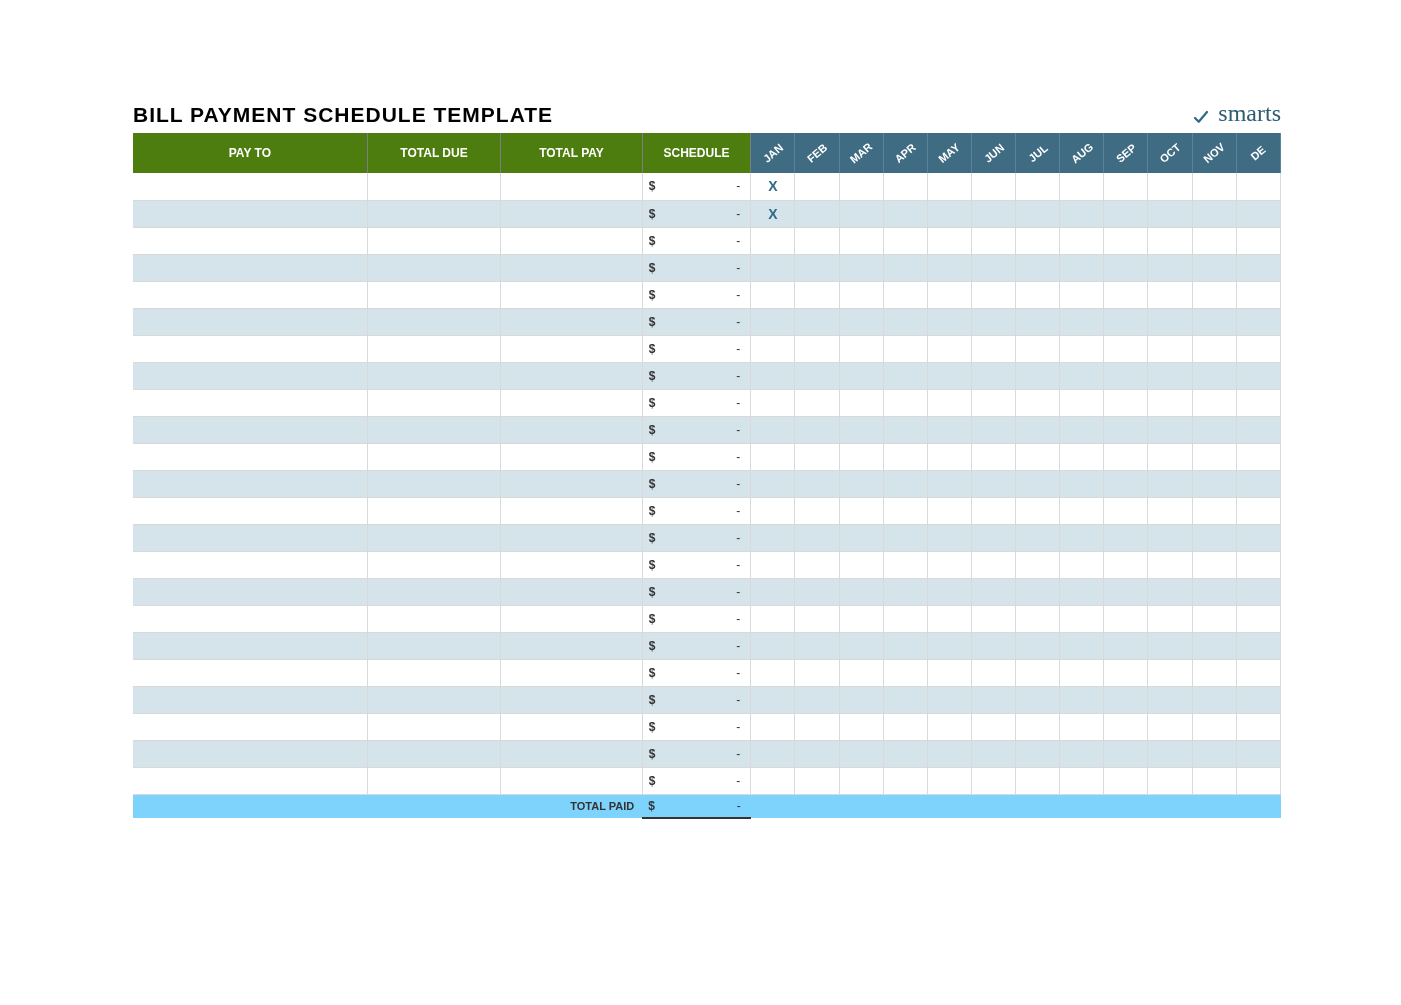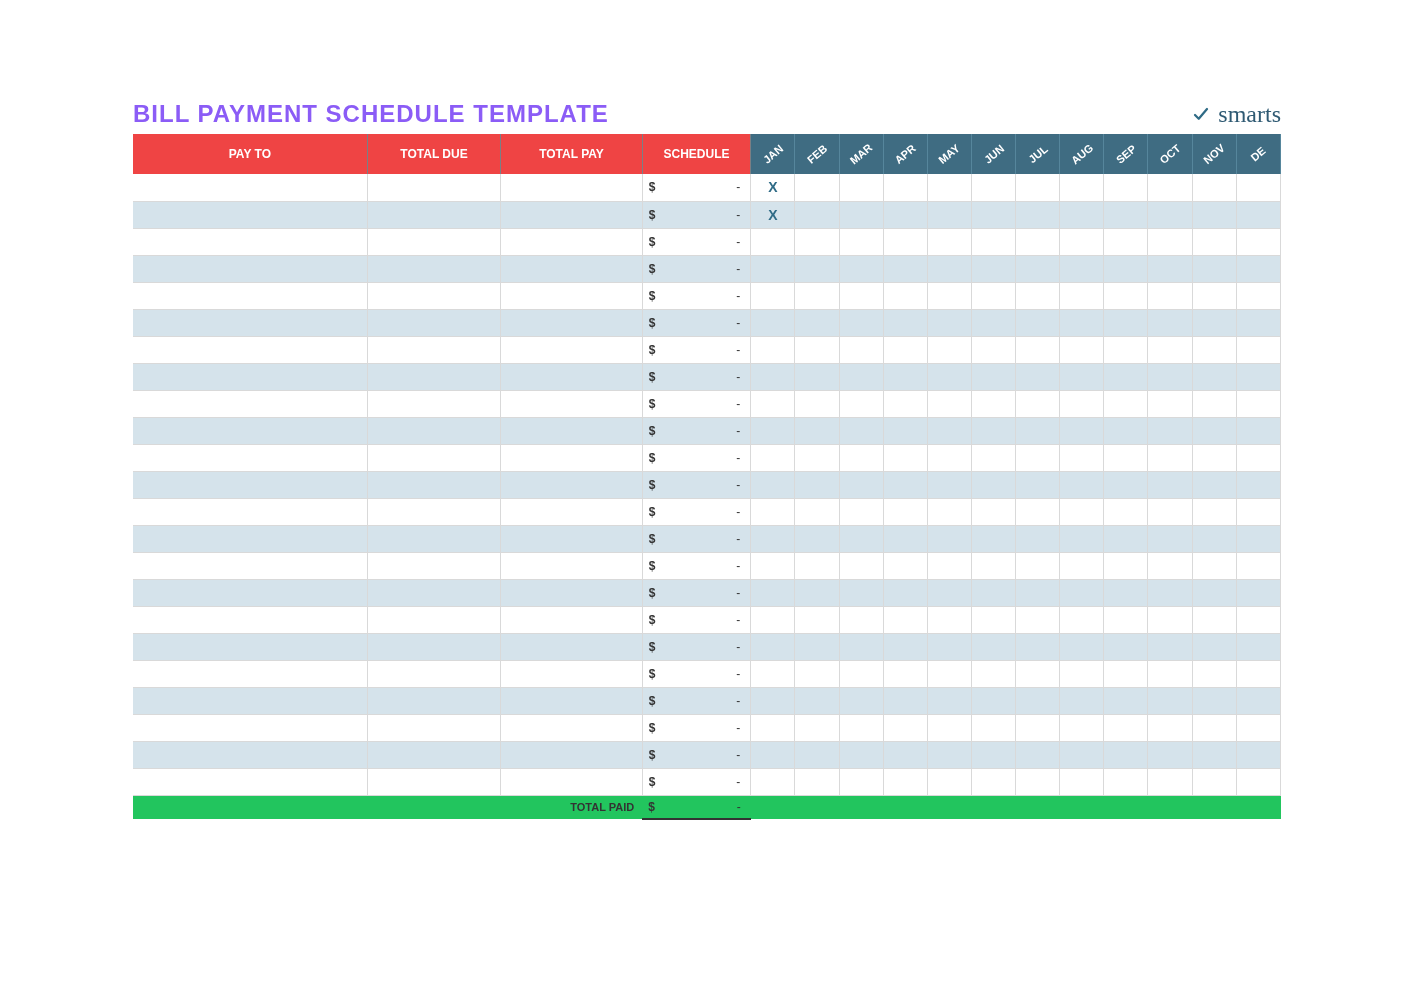--- a/index.html
+++ b/index.html
@@ -1,40 +1,40 @@
 <!DOCTYPE html>
 <html><head>
 <meta charset="utf-8">
 <style>
   html,body{margin:0;padding:0;background:#fff;font-family:Arial,Helvetica,sans-serif;}
   .page{width:1401px;height:1005px;position:relative;box-sizing:border-box;padding:100px 0 0 0;}
   .sheet{margin:0 120px 0 133px;}
   .title-row{display:flex;align-items:flex-end;justify-content:space-between;margin-bottom:6px;}
-  .title{font-family:"Century Gothic","Futura","Avant Garde",sans-serif;font-size:24px;letter-spacing:1px;color:#8b5cf6;font-weight:600;}
-  .logo{display:flex;align-items:center;gap:8px;}
+  .title{font-family:"Century Gothic","Futura","Avant Garde",sans-serif;font-size:21px;letter-spacing:1px;color:#000000;font-weight:600;}
+  .logo{display:flex;align-items:flex-end;gap:8px;}
   .logo-check{width:18px;height:18px;}
   .logo-text{font-family:"Times New Roman",serif;font-size:24px;color:#2f5a73;letter-spacing:0px;}
   table{border-collapse:collapse;width:100%;table-layout:fixed;}
-  thead th{background:#ef4444;color:#fff;font-size:12px;font-weight:bold;height:40px;padding:0;border-right:1px solid #7a7f85;position:relative;overflow:hidden;}
+  thead th{background:#4d7c0f;color:#fff;font-size:12px;font-weight:bold;height:40px;padding:0;border-right:1px solid #7a7f85;position:relative;overflow:hidden;}
   thead th.month{background:#3f6c82;border-right:1px solid #56869c;}
   thead th.month .mlabel{position:absolute;left:50%;top:50%;transform:translate(-50%,-50%) rotate(-40deg);font-size:11px;font-weight:bold;color:#fff;white-space:nowrap;}
   col.payto{width:207px;}
   col.date{width:118px;}
   col.autopay{width:125px;}
   col.payment{width:96px;}
   col.month{width:39px;}
   tbody td{height:27px;font-size:12px;border-right:1px solid #d9d9d9;border-bottom:1px solid #d9d9d9;padding:0 6px;box-sizing:border-box;}
   tbody tr.even td{background:#d5e3eb;}
   tbody tr.odd td{background:#fff;}
   td.paycol{position:relative;}
   td.paycol .dollar{position:absolute;left:6px;top:50%;transform:translateY(-50%);font-weight:bold;color:#333;}
   td.paycol .dash{position:absolute;right:10px;top:50%;transform:translateY(-50%);color:#333;}
   td.mcell{text-align:center;}
   td.mcell.mark{color:#2f6b86;font-weight:bold;font-size:14px;}
-  .total-row td{border:none;background:#22c55e;height:24px;}
+  .total-row td{border:none;background:#7dd3fc;height:24px;}
   .total-label{text-align:right;font-size:11px;font-weight:bold;color:#333;padding-right:8px;}
   .total-val{border-bottom:2px solid #333 !important;position:relative;}
   .total-val .dollar{position:absolute;left:6px;top:50%;transform:translateY(-50%);font-weight:bold;}
   .total-val .dash{position:absolute;right:10px;top:50%;transform:translateY(-50%);}
 </style>
 </head>
 <body>
 
 <div class="page">
   <div class="sheet">

